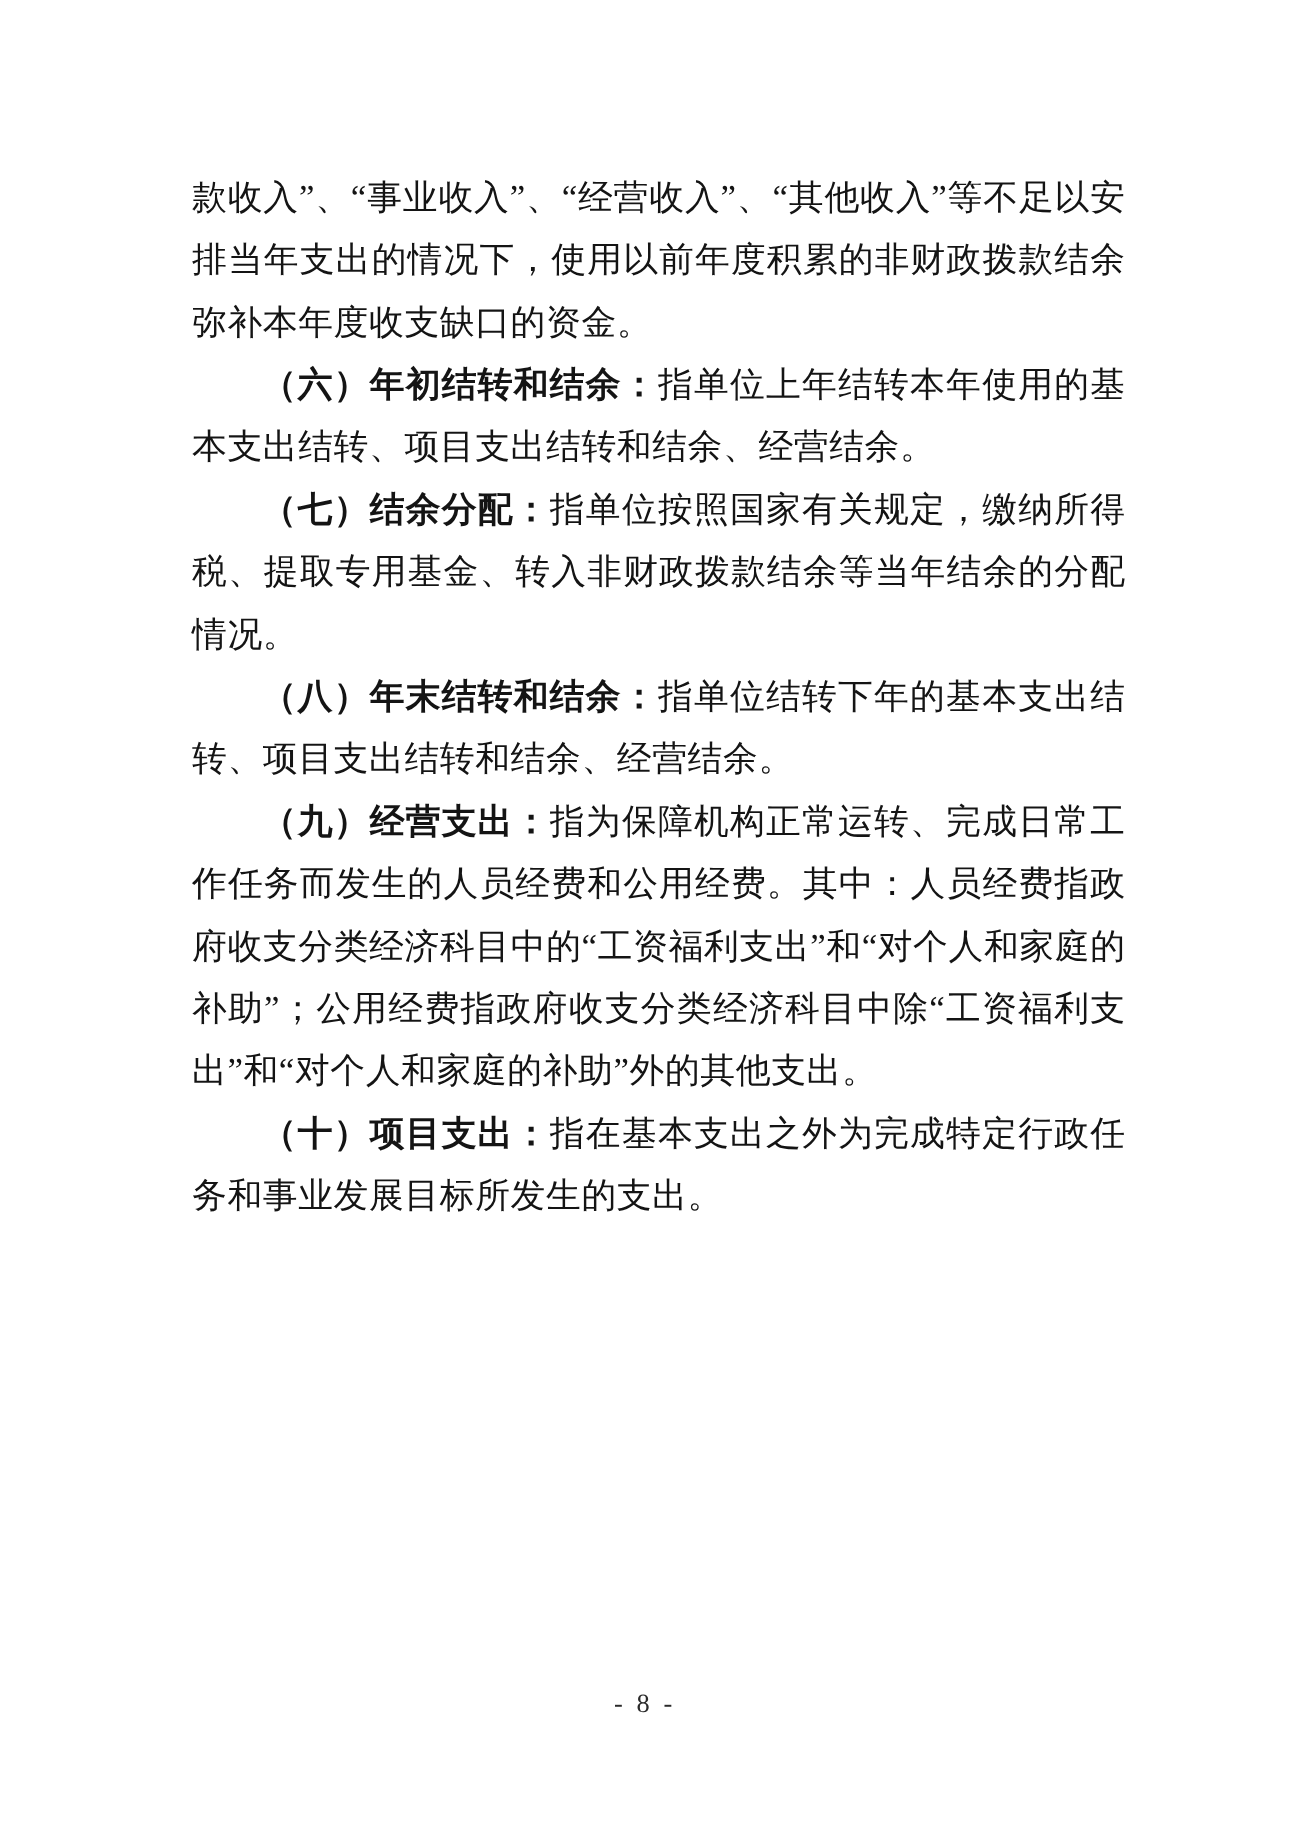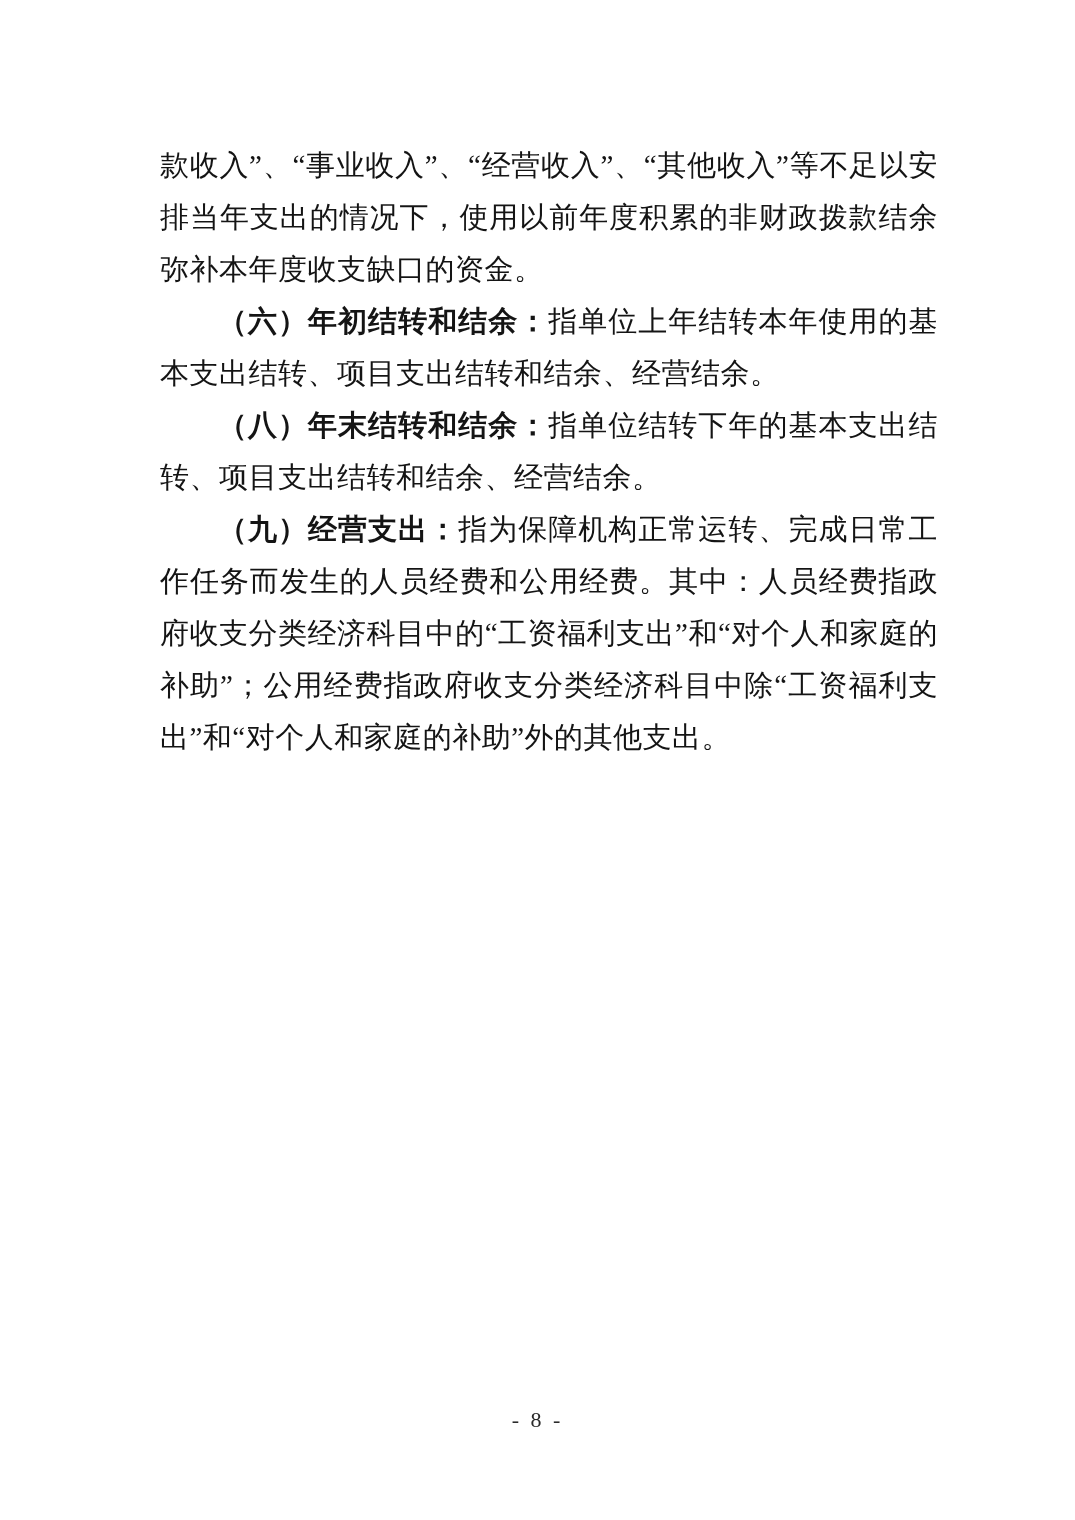--- a/index.html
+++ b/index.html
@@ -53,23 +53,25 @@
 </style>
 </head>
 <body>
 
 <div class="text-block">
 
   <p class="para no-indent"><span class="term-head"></span><span>款收入”、“事业收入”、“经营收入”、“其他收入”等不足以安排当年支出的情况下，使用以前年度积累的非财政拨款结余弥补本年度收支缺口的资金。</span></p>
 
   <p class="para"><span class="term-head">（六）年初结转和结余：</span><span>指单位上年结转本年使用的基本支出结转、项目支出结转和结余、经营结余。</span></p>
 
+  <p class="para"><span class="term-head">（七）结余分配：</span><span>指单位按照国家有关规定，缴纳所得税、提取专用基金、转入非财政拨款结余等当年结余的分配情况。</span></p>
 
   <p class="para"><span class="term-head">（八）年末结转和结余：</span><span>指单位结转下年的基本支出结转、项目支出结转和结余、经营结余。</span></p>
 
   <p class="para"><span class="term-head">（九）经营支出：</span><span>指为保障机构正常运转、完成日常工作任务而发生的人员经费和公用经费。其中：人员经费指政府收支分类经济科目中的“工资福利支出”和“对个人和家庭的补助”；公用经费指政府收支分类经济科目中除“工资福利支出”和“对个人和家庭的补助”外的其他支出。</span></p>
 
+  <p class="para"><span class="term-head">（十）项目支出：</span><span>指在基本支出之外为完成特定行政任务和事业发展目标所发生的支出。</span></p>
 
 
 
 </div>
 
 <div class="page-footer">- 8 -</div>
 
 </body></html>

